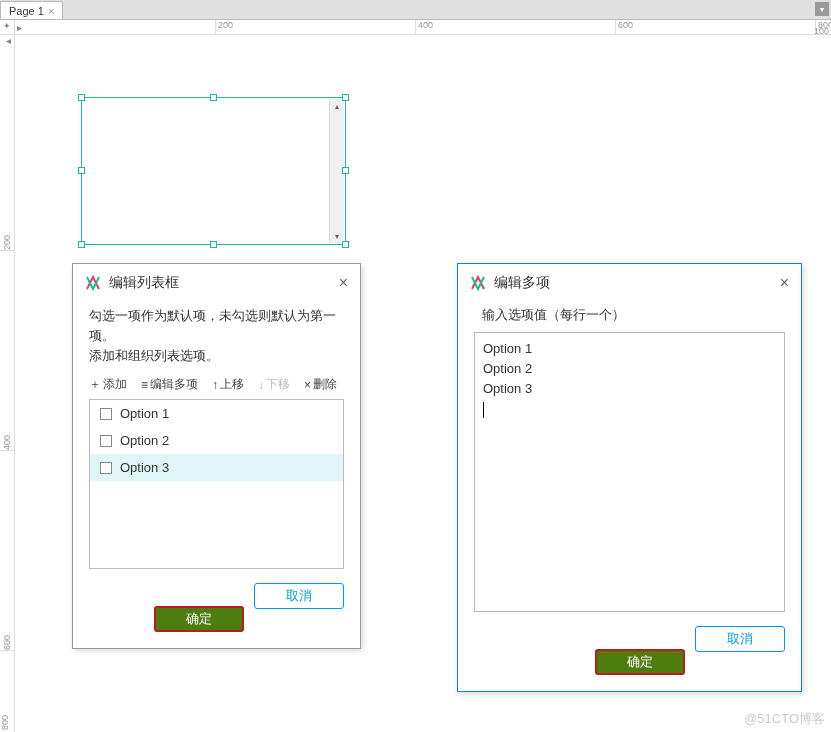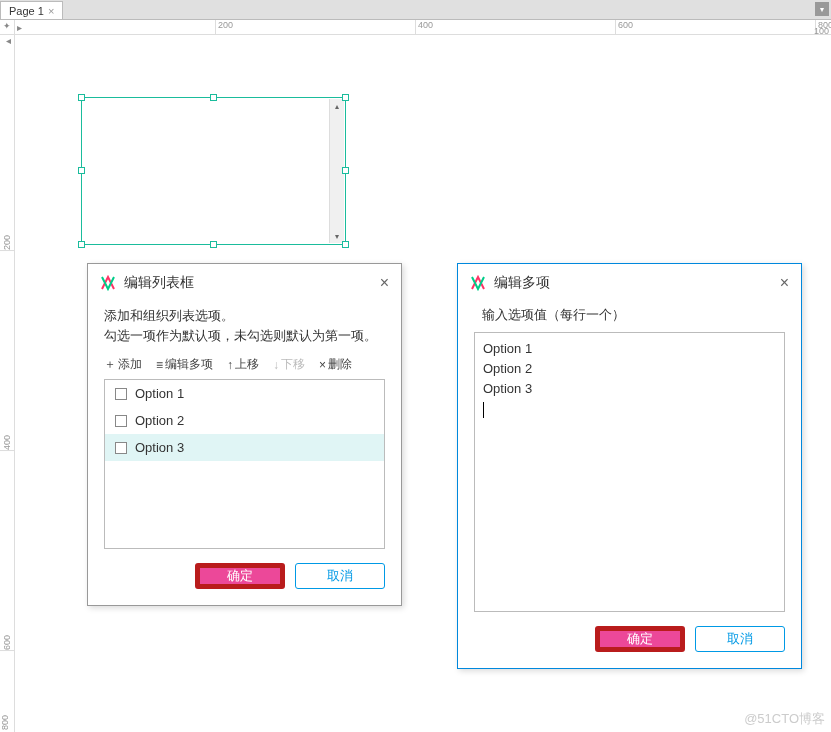--- a/index.html
+++ b/index.html
@@ -25,39 +25,39 @@
 .widget .scrollbar { position: absolute; right: 1px; top: 1px; bottom: 1px; width: 15px; background: #f0f0f0; border-left: 1px solid #ddd; }
 .widget .scrollbar .arrow { height: 14px; display: flex; align-items: center; justify-content: center; font-size: 8px; color: #666; }
 .widget .scrollbar .track { position: absolute; top: 14px; bottom: 14px; left: 0; right: 0; }
 .handle { position: absolute; width: 7px; height: 7px; background: #fff; border: 1px solid #1abc9c; }
 .h-nw { left: -4px; top: -4px; } .h-n { left: 50%; margin-left: -4px; top: -4px; } .h-ne { right: -4px; top: -4px; }
 .h-w { left: -4px; top: 50%; margin-top: -4px; } .h-e { right: -4px; top: 50%; margin-top: -4px; }
 .h-sw { left: -4px; bottom: -4px; } .h-s { left: 50%; margin-left: -4px; bottom: -4px; } .h-se { right: -4px; bottom: -4px; }
 
 
 .dialog { position: absolute; background: #fff; border: 1px solid #999; box-shadow: 2px 2px 6px rgba(0,0,0,0.15); }
-.dialog.d1 { left: 87px; top: 263px; width: 315px; }
+.dialog.d1 { left: 72px; top: 263px; width: 289px; }
 .dialog.d2 { left: 457px; top: 263px; width: 345px; border: 1px solid #0088dd; }
 .dlg-head { display: flex; align-items: center; padding: 10px 12px; }
 .dlg-head .logo { width: 16px; height: 16px; margin-right: 8px; display: flex; align-items: center; justify-content: center; }
 .dlg-head .title { flex: 1; font-size: 14px; }
 .dlg-head .close { font-size: 16px; color: #666; cursor: pointer; }
 .dlg-body { padding: 4px 16px 16px; }
 .desc-line { font-size: 13px; line-height: 20px; }
 .toolbar { display: flex; gap: 14px; margin: 10px 0 6px; font-size: 12px; color: #444; }
 .toolbar .ti { display: flex; align-items: center; gap: 2px; }
 .toolbar .ti.disabled { color: #bbb; }
 .listbox { border: 1px solid #bbb; height: 170px; overflow: hidden; }
 .listbox .row { display: flex; align-items: center; padding: 6px 10px; gap: 8px; font-size: 13px; }
 .listbox .row.sel { background: #e0f5f5; }
 .checkbox { width: 12px; height: 12px; border: 1px solid #888; background: #fff; flex-shrink: 0; }
 .multi-check { display: flex; align-items: center; gap: 8px; margin-top: 10px; font-size: 13px; }
 .btn-row { display: flex; justify-content: flex-end; gap: 10px; margin-top: 14px; }
 .btn { width: 90px; height: 26px; border-radius: 3px; font-size: 13px; display: flex; align-items: center; justify-content: center; cursor: pointer; }
-.btn.primary { background: #ec4899; color: #fff; border: 5px solid #b91c1c; }
+.btn.primary { background: #4d7c0f; color: #fff; border: 2px solid #b91c1c; margin-top: 23px; }
 .btn.secondary { background: #fff; color: #0099e5; border: 1px solid #0099e5; }
 .label2 { font-size: 13px; margin-bottom: 8px; margin-left: 8px; }
 .textarea { border: 1px solid #bbb; height: 280px; padding: 6px 8px; font-size: 13px; line-height: 20px; white-space: pre; position: relative; }
 .cursor { display: inline-block; width: 1px; height: 16px; background: #000; vertical-align: middle; }
 
 .watermark { position: absolute; right: 6px; bottom: 4px; font-size: 13px; color: #ccc; text-align: center; }
 .side-dropdown { position: absolute; top: 2px; right: 2px; width: 14px; height: 14px; background: #999; color: #fff; font-size: 8px; display: flex; align-items: center; justify-content: center; }
 </style>
 </head>
 <body>
@@ -113,22 +113,22 @@
     <span class="logo">
       <svg width="16" height="16" viewBox="0 0 16 16">
           <path d="M2 14 L8 2 L14 14" stroke="#ff3366" stroke-width="2" fill="none"></path>
           <path d="M2 2 L8 14 L14 2" stroke="#00cc88" stroke-width="2" fill="none"></path>
         </svg>
     </span>
     <span class="title">编辑列表框</span>
     <span class="close">×</span>
   </div>
   <div class="dlg-body">
+    <div class="desc-line">勾选一项作为默认项，未勾选则默认为第一项。</div>
     <div class="desc-line">添加和组织列表选项。</div>
-    <div class="desc-line">勾选一项作为默认项，未勾选则默认为第一项。</div>
     <div class="toolbar">
       <span class="ti">
           <span>＋</span>
           <span>添加</span>
         </span>
       <span class="ti">
           <span>≡</span>
           <span>编辑多项</span>
         </span>
       <span class="ti">

